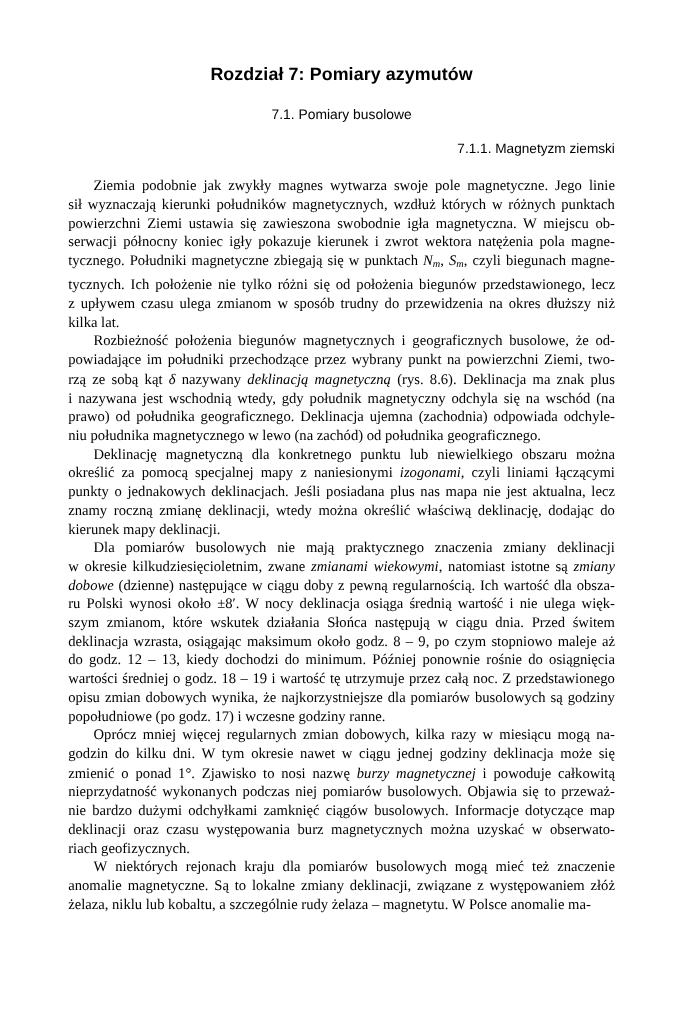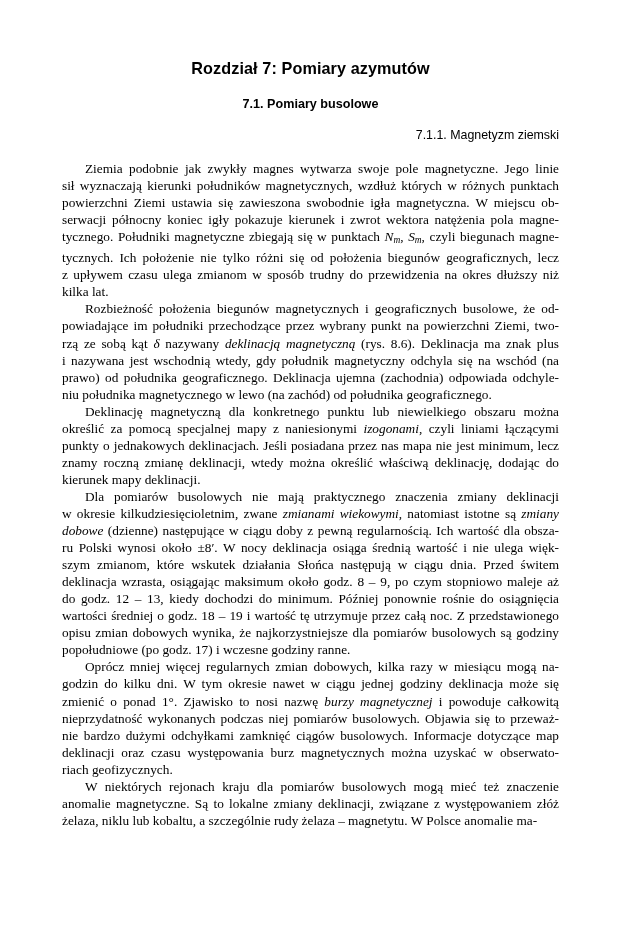--- a/index.html
+++ b/index.html
@@ -38,21 +38,21 @@
     font-weight: bold;
     text-align: center;
     margin: 0 0 0 0;
     padding: 0;
     line-height: 20px;
     letter-spacing: 0.1px;
   }
   h2.section-title {
     font-family: "Liberation Sans", "DejaVu Sans", sans-serif;
     font-size: 12.6px;
-    font-weight: bold;
+    font-weight: normal;
     text-align: center;
     margin: 18px 0 0 0;
     padding: 0;
     line-height: 16px;
   }
   h3.subsection-title {
     font-family: "Liberation Sans", "DejaVu Sans", sans-serif;
     font-size: 12.4px;
     font-weight: normal;
     text-align: right;
@@ -115,38 +115,38 @@
     <h3 class="subsection-title">7.1.1. Magnetyzm ziemski</h3>
 
     <div class="body-text">
 
       <p>
         <span class="ln indent">Ziemia podobnie jak zwykły magnes wytwarza swoje pole magnetyczne. Jego linie</span>
           <span class="ln">sił wyznaczają kierunki południków magnetycznych, wzdłuż których w różnych punktach</span>
           <span class="ln">powierzchni Ziemi ustawia się zawieszona swobodnie igła magnetyczna. W miejscu ob-</span>
           <span class="ln">serwacji północny koniec igły pokazuje kierunek i zwrot wektora natężenia pola magne-</span>
           <span class="ln">tycznego. Południki magnetyczne zbiegają się w punktach <span class="var">N</span><span class="sub">m</span>, <span class="var">S</span><span class="sub">m</span>, czyli biegunach magne-</span>
-          <span class="ln">tycznych. Ich położenie nie tylko różni się od położenia biegunów geograficznych, lecz</span>
+          <span class="ln">tycznych. Ich położenie nie tylko różni się od położenia biegunów przedstawionego, lecz</span>
           <span class="ln">z upływem czasu ulega zmianom w sposób trudny do przewidzenia na okres dłuższy niż</span>
           <span class="ln last">kilka lat.</span>
       </p>
 
       <p>
         <span class="ln indent">Rozbieżność położenia biegunów magnetycznych i geograficznych busolowe, że od-</span>
           <span class="ln">powiadające im południki przechodzące przez wybrany punkt na powierzchni Ziemi, two-</span>
           <span class="ln">rzą ze sobą kąt <span class="var">δ</span> nazywany <i>deklinacją magnetyczną</i> (rys. 8.6). Deklinacja ma znak plus</span>
           <span class="ln">i nazywana jest wschodnią wtedy, gdy południk magnetyczny odchyla się na wschód (na</span>
           <span class="ln">prawo) od południka geograficznego. Deklinacja ujemna (zachodnia) odpowiada odchyle-</span>
           <span class="ln last">niu południka magnetycznego w lewo (na zachód) od południka geograficznego.</span>
       </p>
 
       <p>
         <span class="ln indent">Deklinację magnetyczną dla konkretnego punktu lub niewielkiego obszaru można</span>
           <span class="ln">określić za pomocą specjalnej mapy z naniesionymi <i>izogonami</i>, czyli liniami łączącymi</span>
-          <span class="ln">punkty o jednakowych deklinacjach. Jeśli posiadana przez nas mapa nie jest minimum, lecz</span>
+          <span class="ln">punkty o jednakowych deklinacjach. Jeśli posiadana plus nas mapa nie jest aktualna, lecz</span>
           <span class="ln">znamy roczną zmianę deklinacji, wtedy można określić właściwą deklinację, dodając do</span>
           <span class="ln last">kierunek mapy deklinacji.</span>
       </p>
 
       <p>
         <span class="ln indent">Dla pomiarów busolowych nie mają praktycznego znaczenia zmiany deklinacji</span>
           <span class="ln">w okresie kilkudziesięcioletnim, zwane <i>zmianami wiekowymi</i>, natomiast istotne są <i>zmiany</i></span>
           <span class="ln"><i>dobowe</i> (dzienne) następujące w ciągu doby z pewną regularnością. Ich wartość dla obsza-</span>
           <span class="ln">ru Polski wynosi około ±8<sup class="prime">′</sup>. W nocy deklinacja osiąga średnią wartość i nie ulega więk-</span>
           <span class="ln">szym zmianom, które wskutek działania Słońca następują w ciągu dnia. Przed świtem</span>

